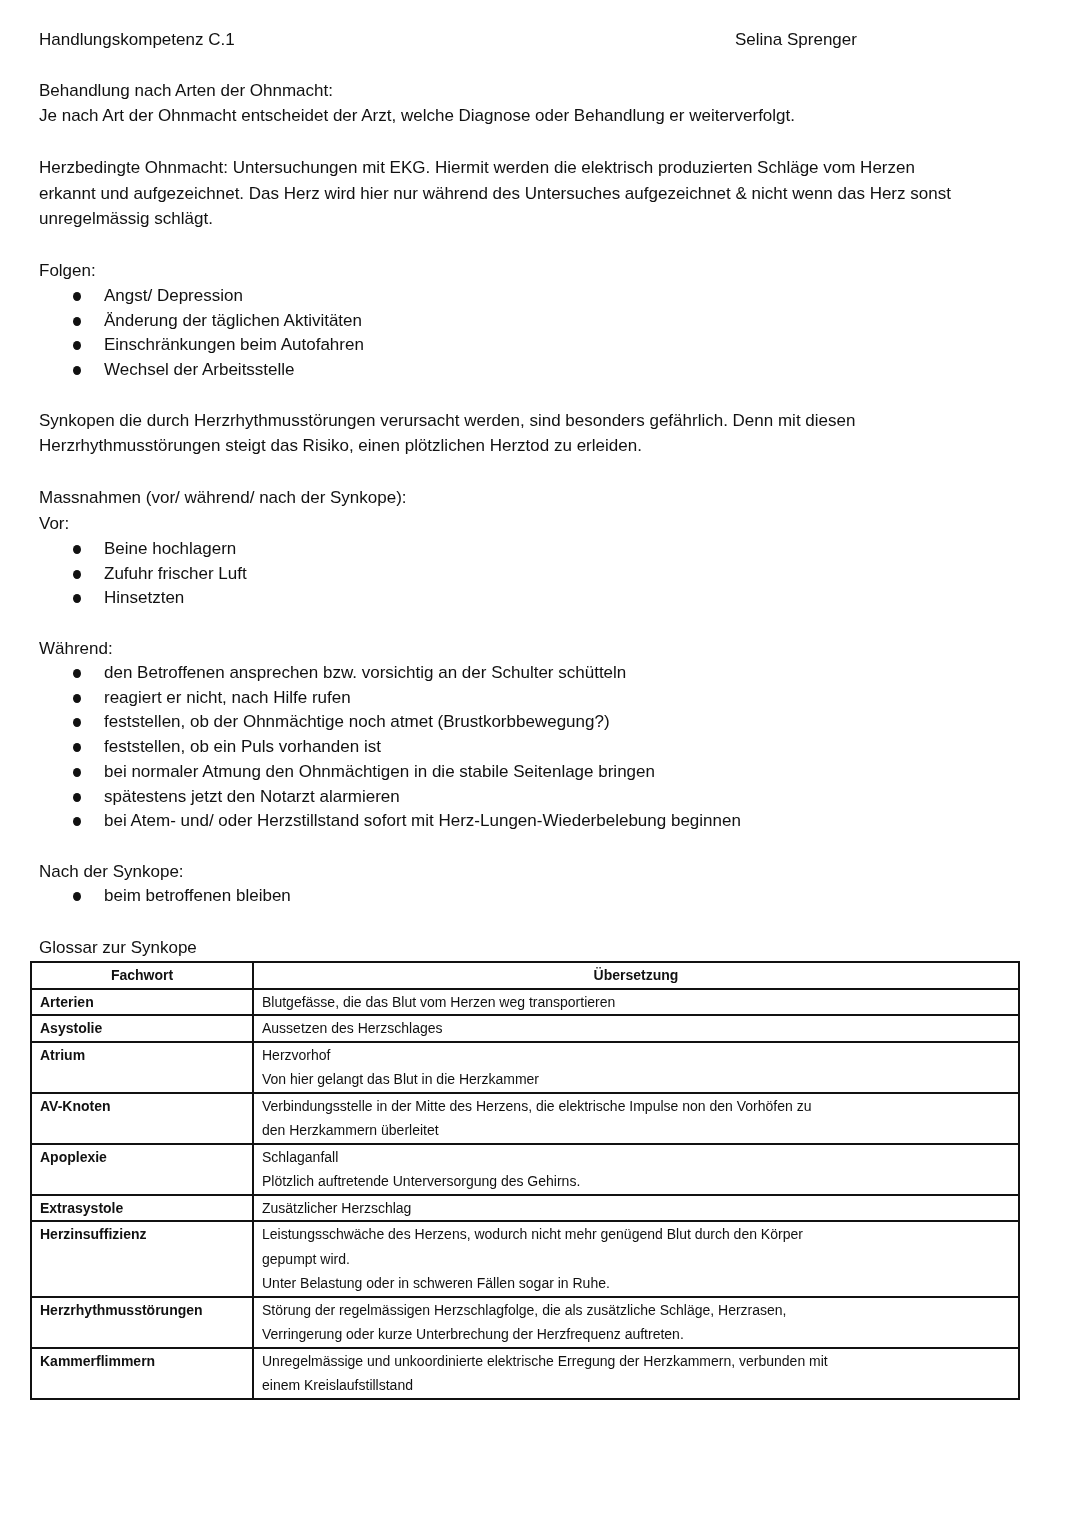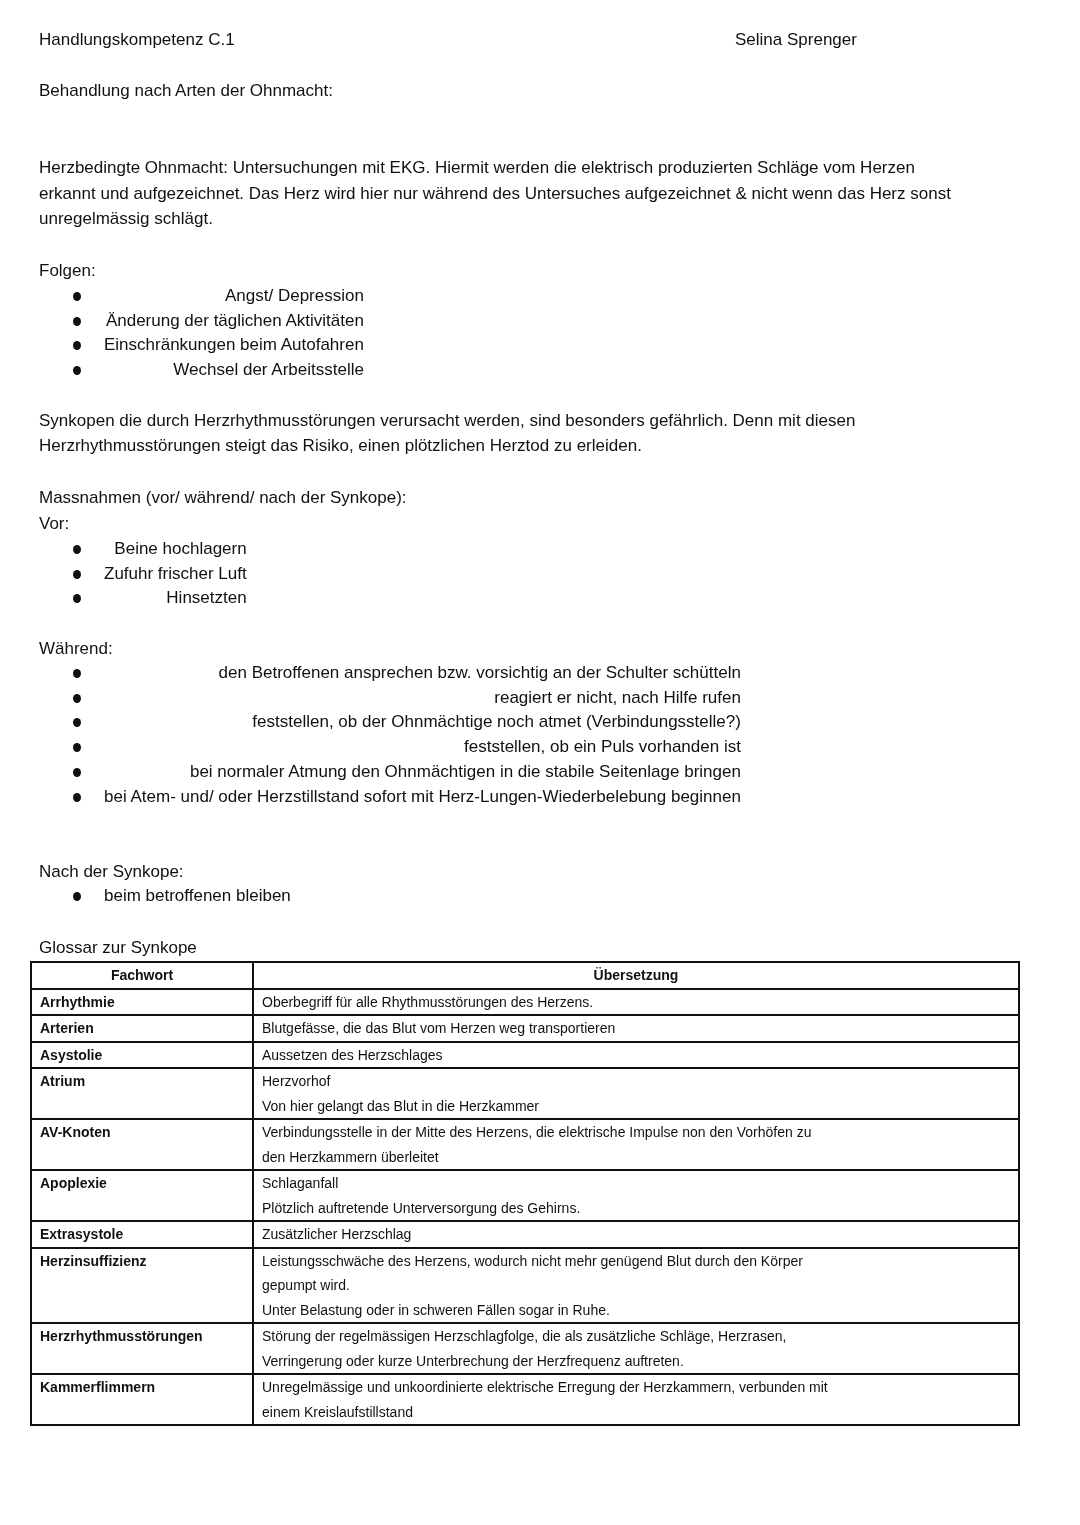--- a/index.html
+++ b/index.html
@@ -6,21 +6,21 @@
   body {
     width: 1080px; height: 1525px; overflow: hidden;
     font-family: "Liberation Sans", "DejaVu Sans", sans-serif;
     color: #111111; font-size: 17px;
   }
   .page { position: relative; width: 1080px; height: 1525px; }
   .line { position: absolute; left: 39px; line-height: 25px; white-space: nowrap; }
   .bold { font-weight: normal; }
   .header-left { position: absolute; left: 39px; top: 27px; line-height: 25px; }
   .header-right { position: absolute; left: 735px; top: 27px; line-height: 25px; }
-  ul.bullets { position: absolute; left: 39px; margin: 0; padding: 0; list-style: none; text-align: right; }
+  ul.bullets { position: absolute; left: 39px; margin: 0; padding: 0; list-style: none; }
   ul.bullets li { position: relative; padding-left: 65px; line-height: 24.7px; white-space: nowrap; }
   ul.bullets li::before {
     content: ""; position: absolute; left: 34px; top: 8px;
     width: 8px; height: 9px; border-radius: 50%; background: #111;
   }
   table.glossar {
     position: absolute; left: 30px; top: 961px; width: 990px;
     border-collapse: collapse; font-size: 14px;
   }
   table.glossar th, table.glossar td {
@@ -32,20 +32,21 @@
 </style>
 </head>
 <body>
 
 <div class="page">
 
   <div class="header-left">Handlungskompetenz C.1</div>
   <div class="header-right">Selina Sprenger</div>
 
   <div class="line bold" style="top:78px">Behandlung nach Arten der Ohnmacht:</div>
+  <div class="line" style="top:103px">Je nach Art der Ohnmacht entscheidet der Arzt, welche Diagnose oder Behandlung er weiterverfolgt.</div>
 
   <div class="line" style="top:155px">Herzbedingte Ohnmacht: Untersuchungen mit EKG. Hiermit werden die elektrisch produzierten Schläge vom Herzen</div>
   <div class="line" style="top:181px">erkannt und aufgezeichnet. Das Herz wird hier nur während des Untersuches aufgezeichnet &amp; nicht wenn das Herz sonst</div>
   <div class="line" style="top:206px">unregelmässig schlägt.</div>
 
   <div class="line bold" style="top:258px">Folgen:</div>
   <ul class="bullets" style="top:284px">
     <li>Angst/ Depression</li>
     <li>Änderung der täglichen Aktivitäten</li>
     <li>Einschränkungen beim Autofahren</li>
@@ -60,47 +61,42 @@
   <ul class="bullets" style="top:537px">
     <li>Beine hochlagern</li>
     <li>Zufuhr frischer Luft</li>
     <li>Hinsetzten</li>
   </ul>
 
   <div class="line" style="top:636px">Während:</div>
   <ul class="bullets" style="top:661px">
     <li>den Betroffenen ansprechen bzw. vorsichtig an der Schulter schütteln</li>
     <li>reagiert er nicht, nach Hilfe rufen</li>
-    <li>feststellen, ob der Ohnmächtige noch atmet (Verbindungsstelle?)</li>
+    <li>feststellen, ob der Ohnmächtige noch atmet (Brustkorbbewegung?)</li>
     <li>feststellen, ob ein Puls vorhanden ist</li>
     <li>bei normaler Atmung den Ohnmächtigen in die stabile Seitenlage bringen</li>
+    <li>spätestens jetzt den Notarzt alarmieren</li>
     <li>bei Atem- und/ oder Herzstillstand sofort mit Herz-Lungen-Wiederbelebung beginnen</li>
   </ul>
 
   <div class="line" style="top:859px">Nach der Synkope:</div>
   <ul class="bullets" style="top:884px">
     <li>beim betroffenen bleiben</li>
   </ul>
 
   <div class="line bold" style="top:935px">Glossar zur Synkope</div>
 
   <table class="glossar">
     <thead>
       <tr>
         <th>Fachwort</th>
         <th>Übersetzung</th>
       </tr>
     </thead>
     <tbody>
-      <tr>
-        <td class="term">Arrhythmie</td>
-        <td class="def">
-            <div>Oberbegriff für alle Rhythmusstörungen des Herzens.</div>
-          </td>
-      </tr>
       <tr>
         <td class="term">Arterien</td>
         <td class="def">
             <div>Blutgefässe, die das Blut vom Herzen weg transportieren</div>
           </td>
       </tr>
       <tr>
         <td class="term">Asystolie</td>
         <td class="def">
             <div>Aussetzen des Herzschlages</div>

